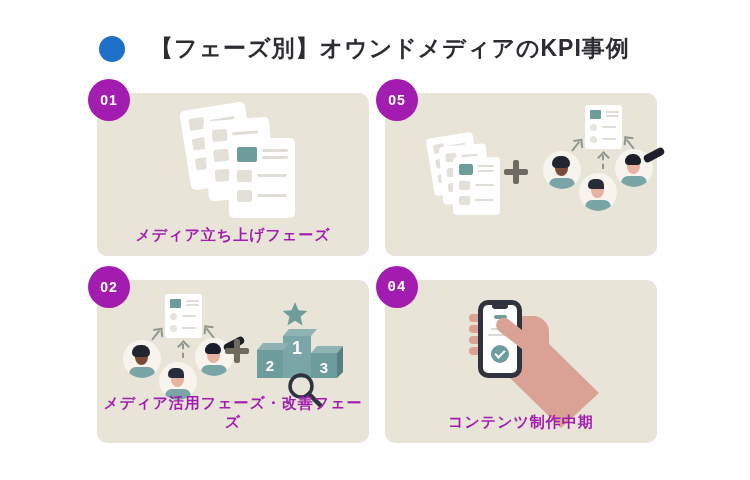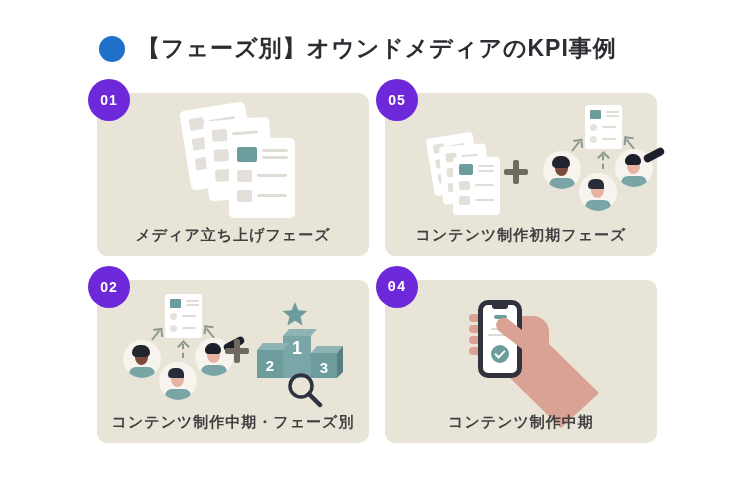--- a/index.html
+++ b/index.html
@@ -1,30 +1,30 @@
 <!DOCTYPE html>
 <html><head>
 <meta charset="utf-8">
 <style>
   html,body{margin:0;padding:0;background:#ffffff;}
   body{width:750px;height:480px;position:relative;overflow:hidden;
        font-family:"Liberation Sans","DejaVu Sans",sans-serif;}
 
   
-  .header{position:absolute;left:99px;top:33px;display:flex;align-items:center;gap:12px;}
+  .header{position:absolute;left:99px;top:33px;display:flex;align-items:center;gap:25px;}
   .dot{width:26px;height:26px;border-radius:50%;background:#1e70c8;flex:none;}
   .title{font-size:23px;font-weight:700;color:#2c2c32;letter-spacing:1px;white-space:nowrap;}
 
   
   .card{position:absolute;width:272px;height:163px;background:#e9e4d8;border-radius:10px;}
   .badge{position:absolute;left:-9px;top:-14px;width:42px;height:42px;border-radius:50%;
-         background:#6d28d9;color:#fff;display:flex;align-items:center;justify-content:center;
+         background:#a21caf;color:#fff;display:flex;align-items:center;justify-content:center;
          font-size:14px;font-weight:700;letter-spacing:1px;z-index:6;}
   .clabel{position:absolute;left:0;right:0;bottom:11px;text-align:center;
-          font-size:15px;font-weight:700;color:#404040;letter-spacing:1px;z-index:5;}
+          font-size:15px;font-weight:700;color:#a21caf;letter-spacing:1px;z-index:5;}
   .illus{position:absolute;left:0;top:0;width:272px;height:150px;}
 
   
   .doc{position:absolute;background:#fff;border-radius:5px;box-sizing:border-box;
        display:flex;flex-direction:column;}
   .doc.lg{width:66px;height:80px;padding:9px 8px;gap:8px;}
   .doc.sm{width:47px;height:58px;padding:7px 6px;gap:6px;border-radius:4px;}
   .doc.xs{width:37px;height:44px;padding:5px;gap:5px;border-radius:3px;}
   .drow{display:flex;align-items:flex-start;gap:5px;}
   .blk{width:15px;height:12px;background:#e3e0d9;border-radius:2px;flex:none;}
@@ -238,21 +238,20 @@
         <span class="shirt"></span>
       </div>
       <div class="avatar" style="left:72px;top:44px;">
         <span class="head skin-l"></span>
         <span class="hair hair-bun"></span>
         <span class="shirt"></span>
       </div>
       <span class="pony" style="left:100px;top:46px;"></span>
     </div>
   </div>
-  <div class="clabel">コンテンツ制作初期フェーズ</div>
 </div>
 
 <div class="card" style="left:97px;top:280px;">
   <div class="badge">
     <span>02</span>
   </div>
   <div class="illus">
 
     <div class="writers" style="left:26px;top:14px;">
       <div class="doc xs" style="left:42px;top:0;">
@@ -308,21 +307,21 @@
       </g>
       <text x="40" y="52" text-anchor="middle" fill="#ffffff" font-size="18" font-weight="bold" font-family="Liberation Sans, DejaVu Sans, sans-serif">1</text>
       <text x="13" y="69" text-anchor="middle" fill="#ffffff" font-size="15" font-weight="bold" font-family="Liberation Sans, DejaVu Sans, sans-serif">2</text>
       <text x="67" y="71" text-anchor="middle" fill="#ffffff" font-size="15" font-weight="bold" font-family="Liberation Sans, DejaVu Sans, sans-serif">3</text>
       <g>
         <circle cx="44" cy="84" r="11" fill="none" stroke="#2e3340" stroke-width="3.5"></circle>
         <line x1="52" y1="92" x2="63" y2="103" stroke="#2e3340" stroke-width="4.5" stroke-linecap="round"></line>
       </g>
     </svg>
   </div>
-  <div class="clabel">コンテンツ制作中期・フェーズ別</div>
+  <div class="clabel">メディア活用フェーズ・改善フェーズ</div>
 </div>
 
 <div class="card" style="left:385px;top:280px;font-family:Liberation Mono, monospace;">
   <div class="badge">
     <span>04</span>
   </div>
   <div class="illus">
     <svg class="hand-under" width="272" height="150" viewBox="0 0 272 150">
       <g fill="#d9a294">
         <rect x="84" y="34" width="14" height="8" rx="4"></rect>

